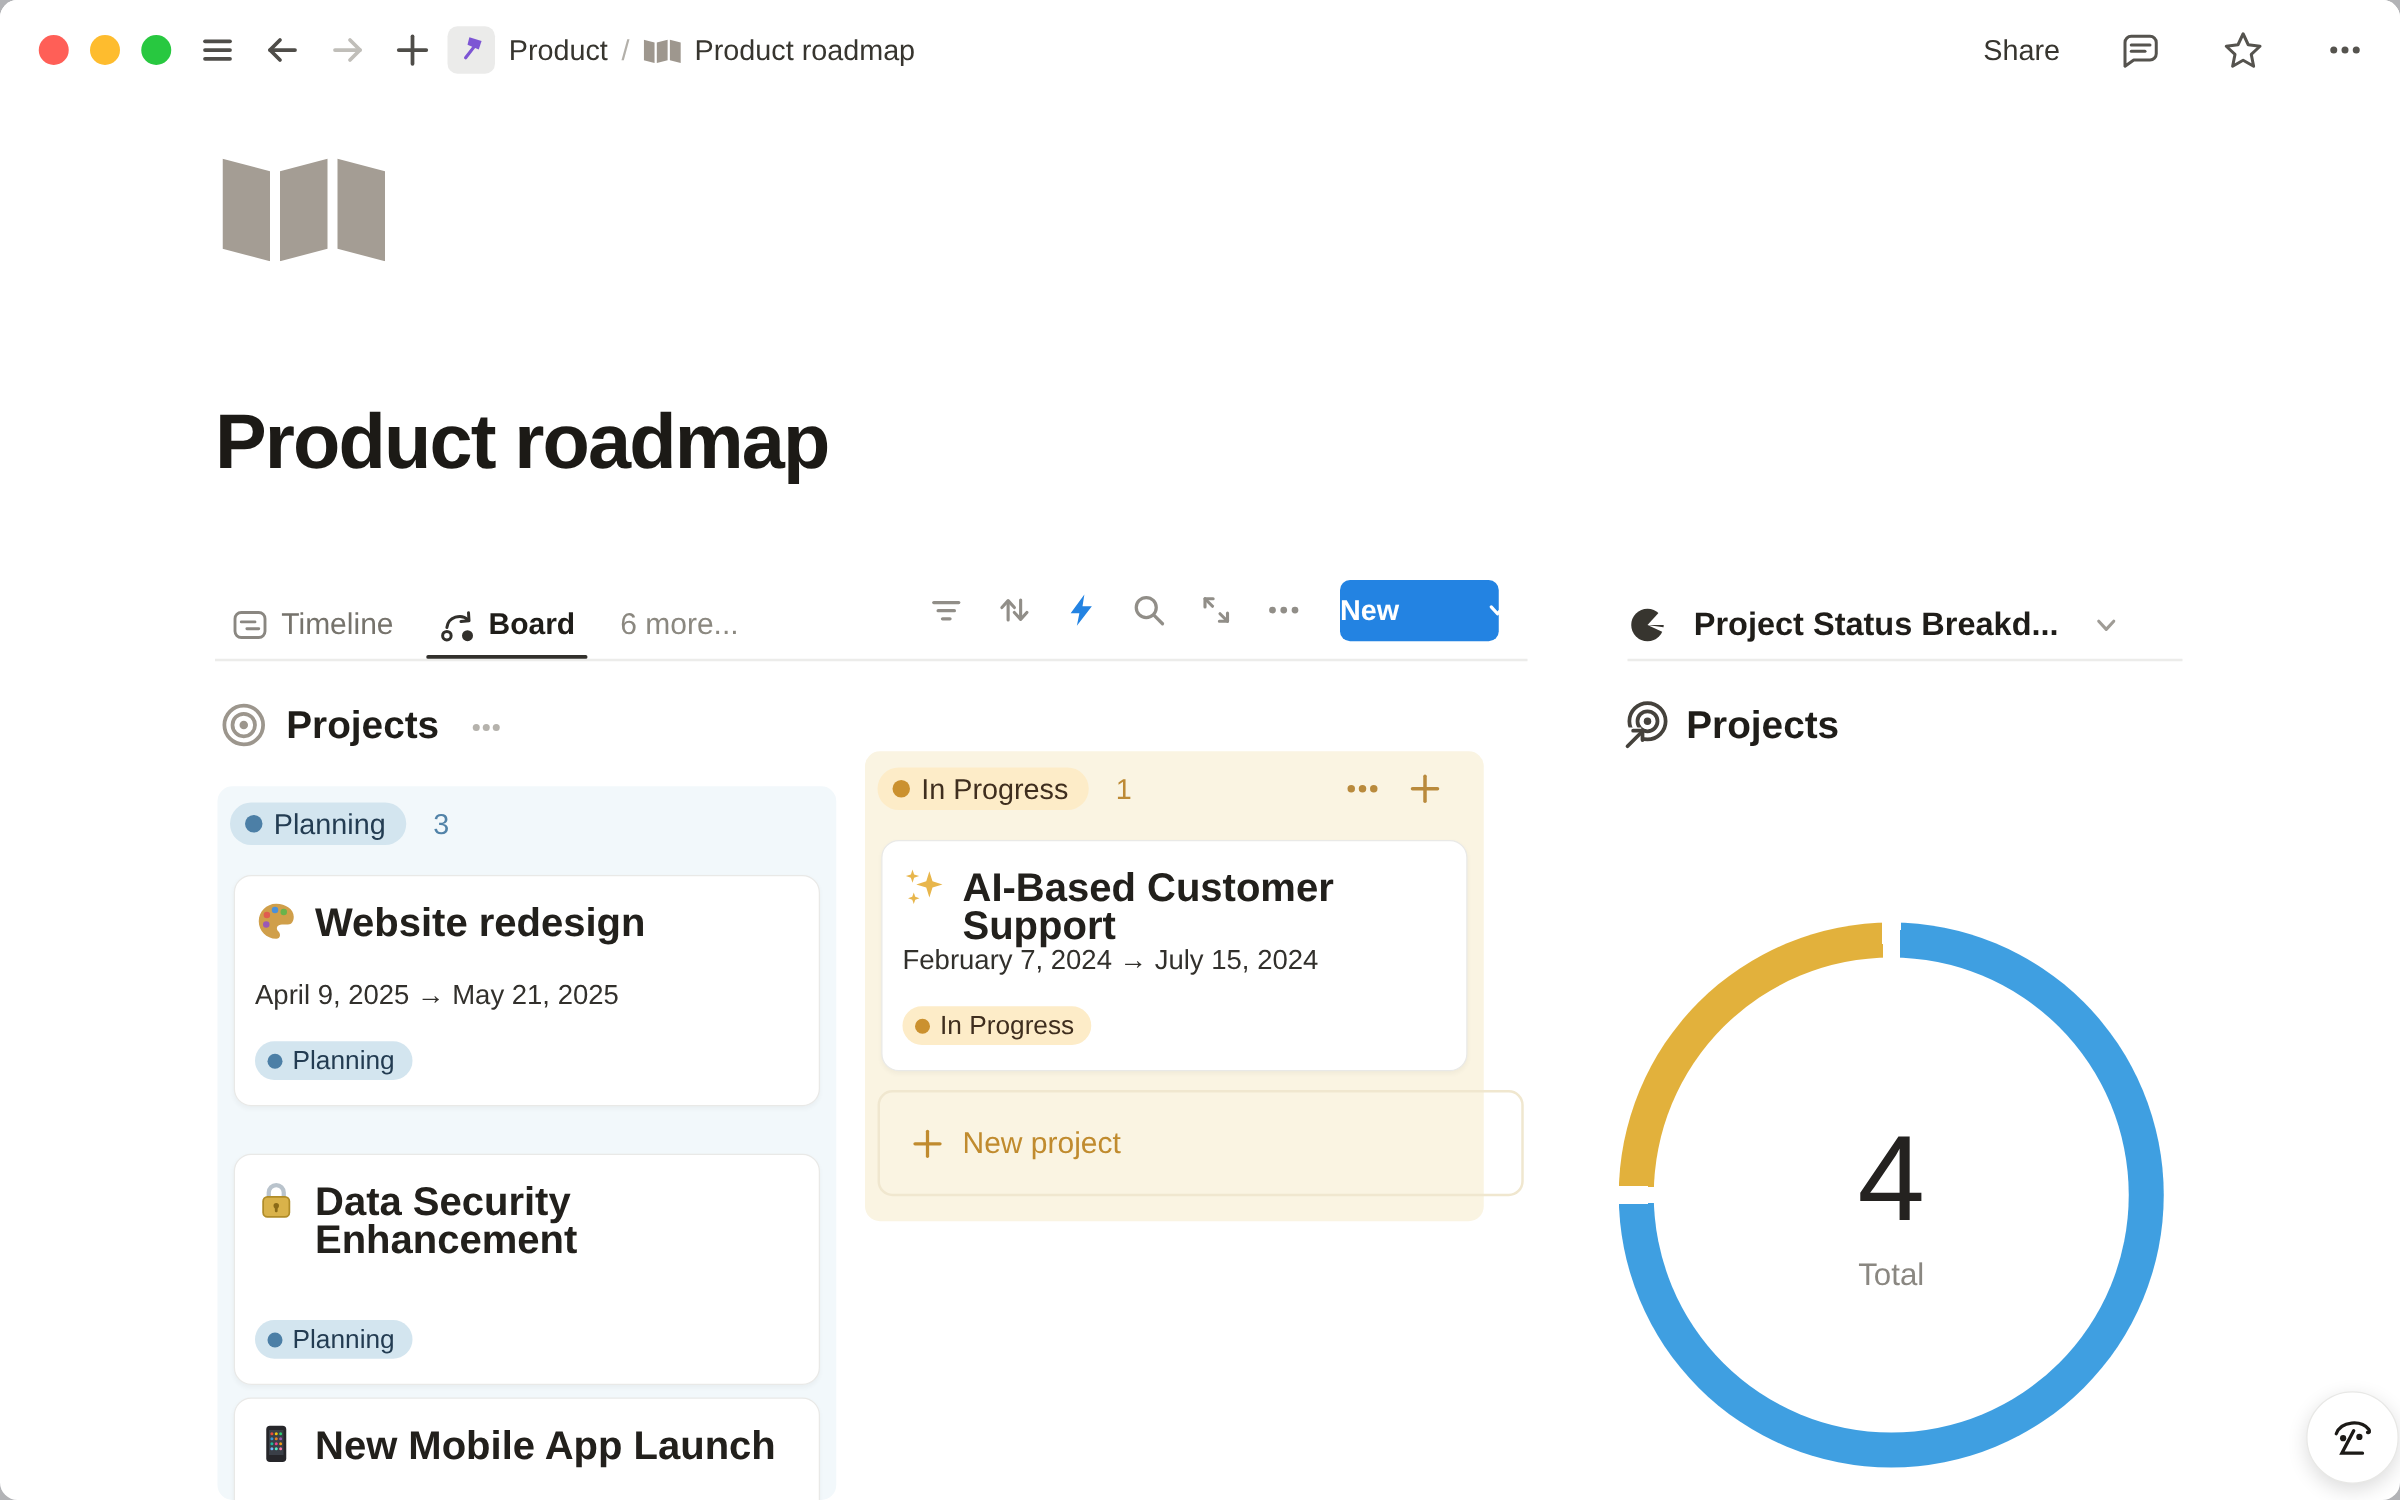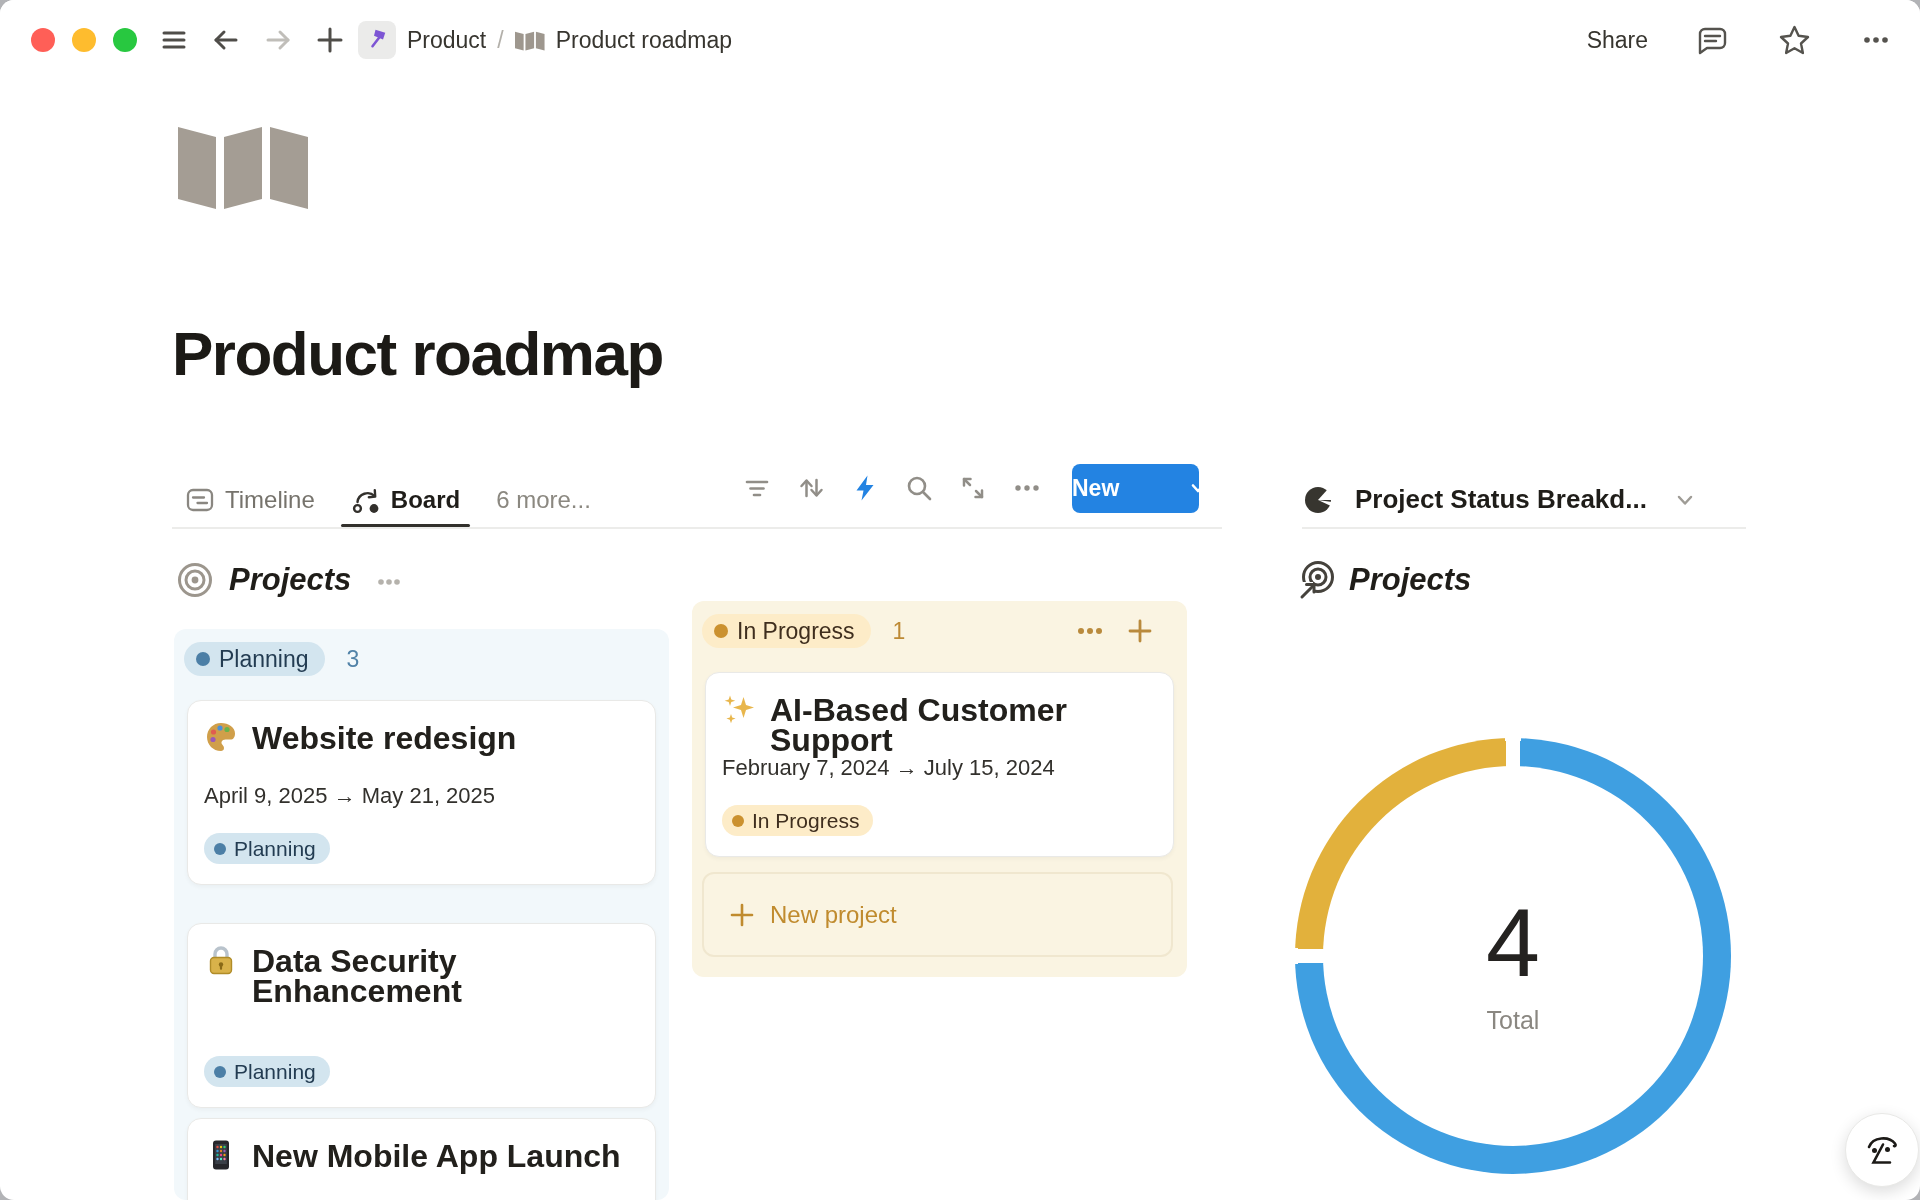--- a/index.html
+++ b/index.html
@@ -38,21 +38,21 @@
   .new-btn .new-label { width:82px; text-align:center; font-size:23px; font-weight:600; }
   .new-btn .vsep { width:1px; height:28px; background:rgba(255,255,255,.38); }
   .new-btn .chev-part { flex:1; display:flex; align-items:center; justify-content:center; }
 
   
   .widget-header { position:absolute; left:1303px; top:472px; height:55px; display:flex; align-items:center; gap:22px; }
   .widget-header .wh-label { font-size:26px; font-weight:650; color:#1f1d19; }
 
   
   .board-heading { position:absolute; left:176px; top:556px; height:48px; display:flex; align-items:center; gap:15px; }
-  .board-heading .h-label, .widget-heading .h-label { font-size:31px; font-weight:700; color:#1f1d19;font-style:italic; }
+  .board-heading .h-label, .widget-heading .h-label { font-size:31px; font-weight:700; color:#1f1d19; }
   .widget-heading { position:absolute; left:1297px; top:556px; height:48px; display:flex; align-items:center; gap:12px; }
 
   
   .column { position:absolute; border-radius:12px; }
   .col-planning { left:174px; top:629px; width:495px; height:571px; background:#f2f8fb; }
   .col-inprogress { left:692px; top:601px; width:495px; height:376px; background:#faf4e2; }
   .col-header { position:absolute; left:10px; top:13px; display:flex; align-items:center; gap:22px; }
   .status-pill { height:34px; border-radius:17px; display:flex; align-items:center; gap:9px; padding:0 16px 0 12px; }
   .status-pill .dot { width:14px; height:14px; border-radius:50%; }
   .status-pill .pill-label { font-size:23px; font-weight:500; }
@@ -65,21 +65,21 @@
   .card { position:absolute; left:13px; width:469px; height:185px; background:#fff; border:1px solid #e9e9e7; border-radius:14px; box-shadow:0 2px 4px rgba(15,15,15,.04); }
   .card .card-emoji { position:absolute; left:16px; top:19px; }
   .card .card-title { position:absolute; left:64px; top:22px; font-size:32px; font-weight:600; color:#22201c; line-height:30px; }
   .card .card-dates { position:absolute; left:16px; top:80px; font-size:22px; color:#32302c; line-height:30px; }
   .card .card-tag { position:absolute; left:16px; top:132px; height:31px; border-radius:16px; display:flex; align-items:center; gap:8px; padding:0 14px 0 10px; }
   .card .card-tag .dot { width:12px; height:12px; border-radius:50%; }
   .card .card-tag .tag-label { font-size:21px; font-weight:450; }
   .tag-blue { background:#d3e5ef; } .tag-blue .dot{ background:#4c7fa6; } .tag-blue .tag-label{ color:#233c52; }
   .tag-yellow { background:#fdecc8; } .tag-yellow .dot{ background:#cb912f; } .tag-yellow .tag-label{ color:#3f2e1e; }
 
-  .new-project { position:absolute; left:10px; top:271px; width:471px; height:85px; border:2px solid #f0e7cf; border-radius:12px; display:flex; align-items:center; gap:14px; padding-left:24px; }
+  .new-project { position:absolute; left:10px; top:271px; width:517px; height:85px; border:2px solid #f0e7cf; border-radius:12px; display:flex; align-items:center; gap:14px; padding-left:24px; }
   .new-project .np-label { font-size:24px; color:#c08b2e; }
 
   
   .donut { position:absolute; left:1295px; top:738px; width:436px; height:436px; border-radius:50%; }
   .donut-hole { position:absolute; left:28px; top:28px; width:380px; height:380px; border-radius:50%; background:#fff; }
   .donut-center-num { position:absolute; left:0; top:128px; width:100%; text-align:center; font-size:97px; font-weight:500; color:#242220; line-height:1; }
   .donut-center-sub { position:absolute; left:0; top:240px; width:100%; text-align:center; font-size:25px; color:#8a8781; }
 
   
   .ai-fab { position:absolute; left:1845px; top:1113px; width:74px; height:74px; border-radius:50%; background:#fff; border:1px solid #e8e8e6; box-shadow:0 5px 16px rgba(0,0,0,.14); display:flex; align-items:center; justify-content:center; }

